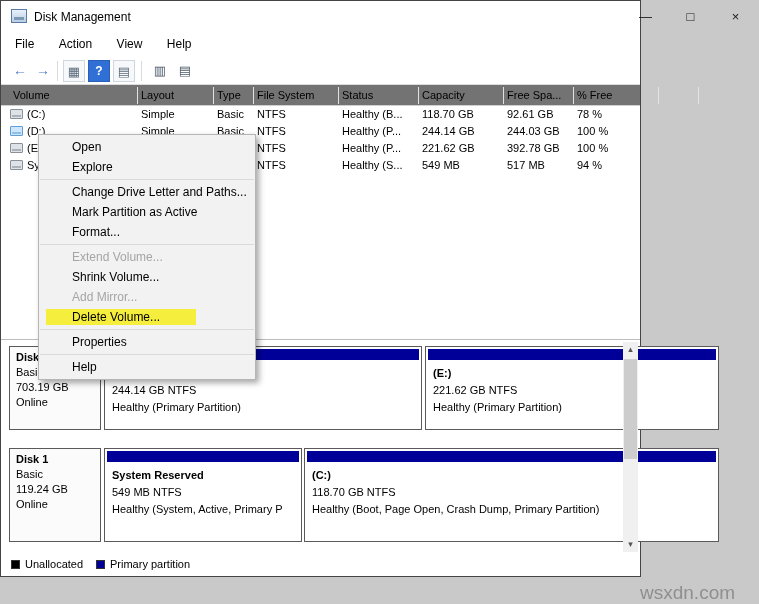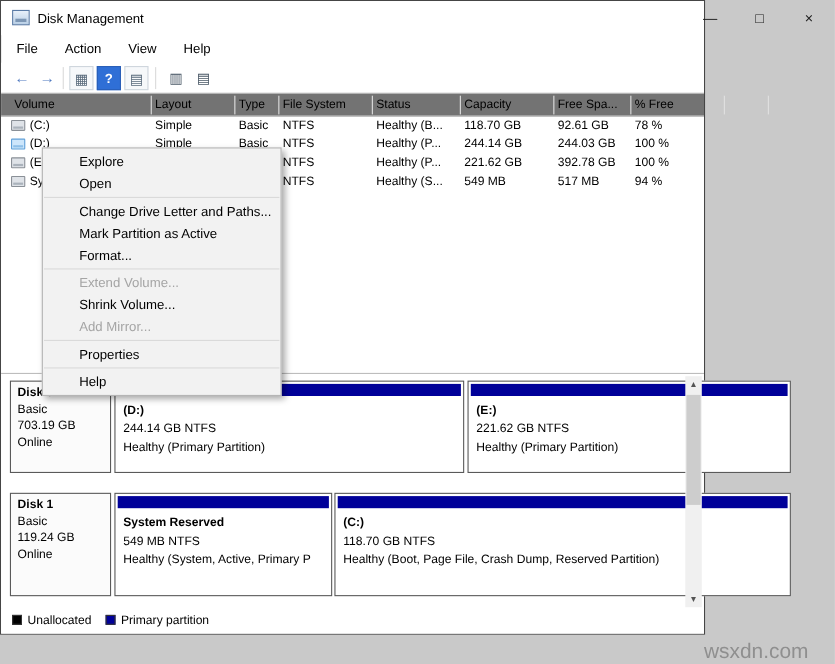--- a/index.html
+++ b/index.html
@@ -217,48 +217,49 @@
         <div class="pline pname">System Reserved</div>
         <div class="pline">549 MB NTFS</div>
         <div class="pline">Healthy (System, Active, Primary P</div>
       </div>
     </div>
     <div class="pblock" style="left:303px;top:108px;width:415px;height:94px">
       <div class="pbar"></div>
       <div class="ptext">
         <div class="pline pname">(C:)</div>
         <div class="pline">118.70 GB NTFS</div>
-        <div class="pline">Healthy (Boot, Page File, Crash Dump, Reserved Partition)</div>
+        <div class="pline">Healthy (Boot, Page Open, Crash Dump, Primary Partition)</div>
       </div>
     </div>
 
     <div class="scrollbar">
       <span class="sb-arrow sb-up">▴</span>
       <span class="sb-thumb"></span>
       <span class="sb-arrow sb-down">▾</span>
     </div>
   </div>
 
   <div class="legend">
     <span class="lg-item" style="left:10px"><span class="lg-sq sq-unalloc"></span><span>Unallocated</span></span>
     <span class="lg-item" style="left:95px"><span class="lg-sq sq-primary"></span><span>Primary partition</span></span>
   </div>
 
 </div>
 
 <div class="context-menu">
+  <div class="mi"><span class="mi-label">Open</span></div>
   <div class="mi"><span class="mi-label">Explore</span></div>
-  <div class="mi"><span class="mi-label">Open</span></div>
   <div class="msep"></div>
   <div class="mi"><span class="mi-label">Change Drive Letter and Paths...</span></div>
   <div class="mi"><span class="mi-label">Mark Partition as Active</span></div>
   <div class="mi"><span class="mi-label">Format...</span></div>
   <div class="msep"></div>
   <div class="mi disabled"><span class="mi-label">Extend Volume...</span></div>
   <div class="mi"><span class="mi-label">Shrink Volume...</span></div>
   <div class="mi disabled"><span class="mi-label">Add Mirror...</span></div>
+  <div class="mi"><span class="hl-bg"></span><span class="mi-label">Delete Volume...</span></div>
   <div class="msep"></div>
   <div class="mi"><span class="mi-label">Properties</span></div>
   <div class="msep"></div>
   <div class="mi"><span class="mi-label">Help</span></div>
 </div>
 
 <div class="watermark">wsxdn.com</div>
 
 </body></html>

